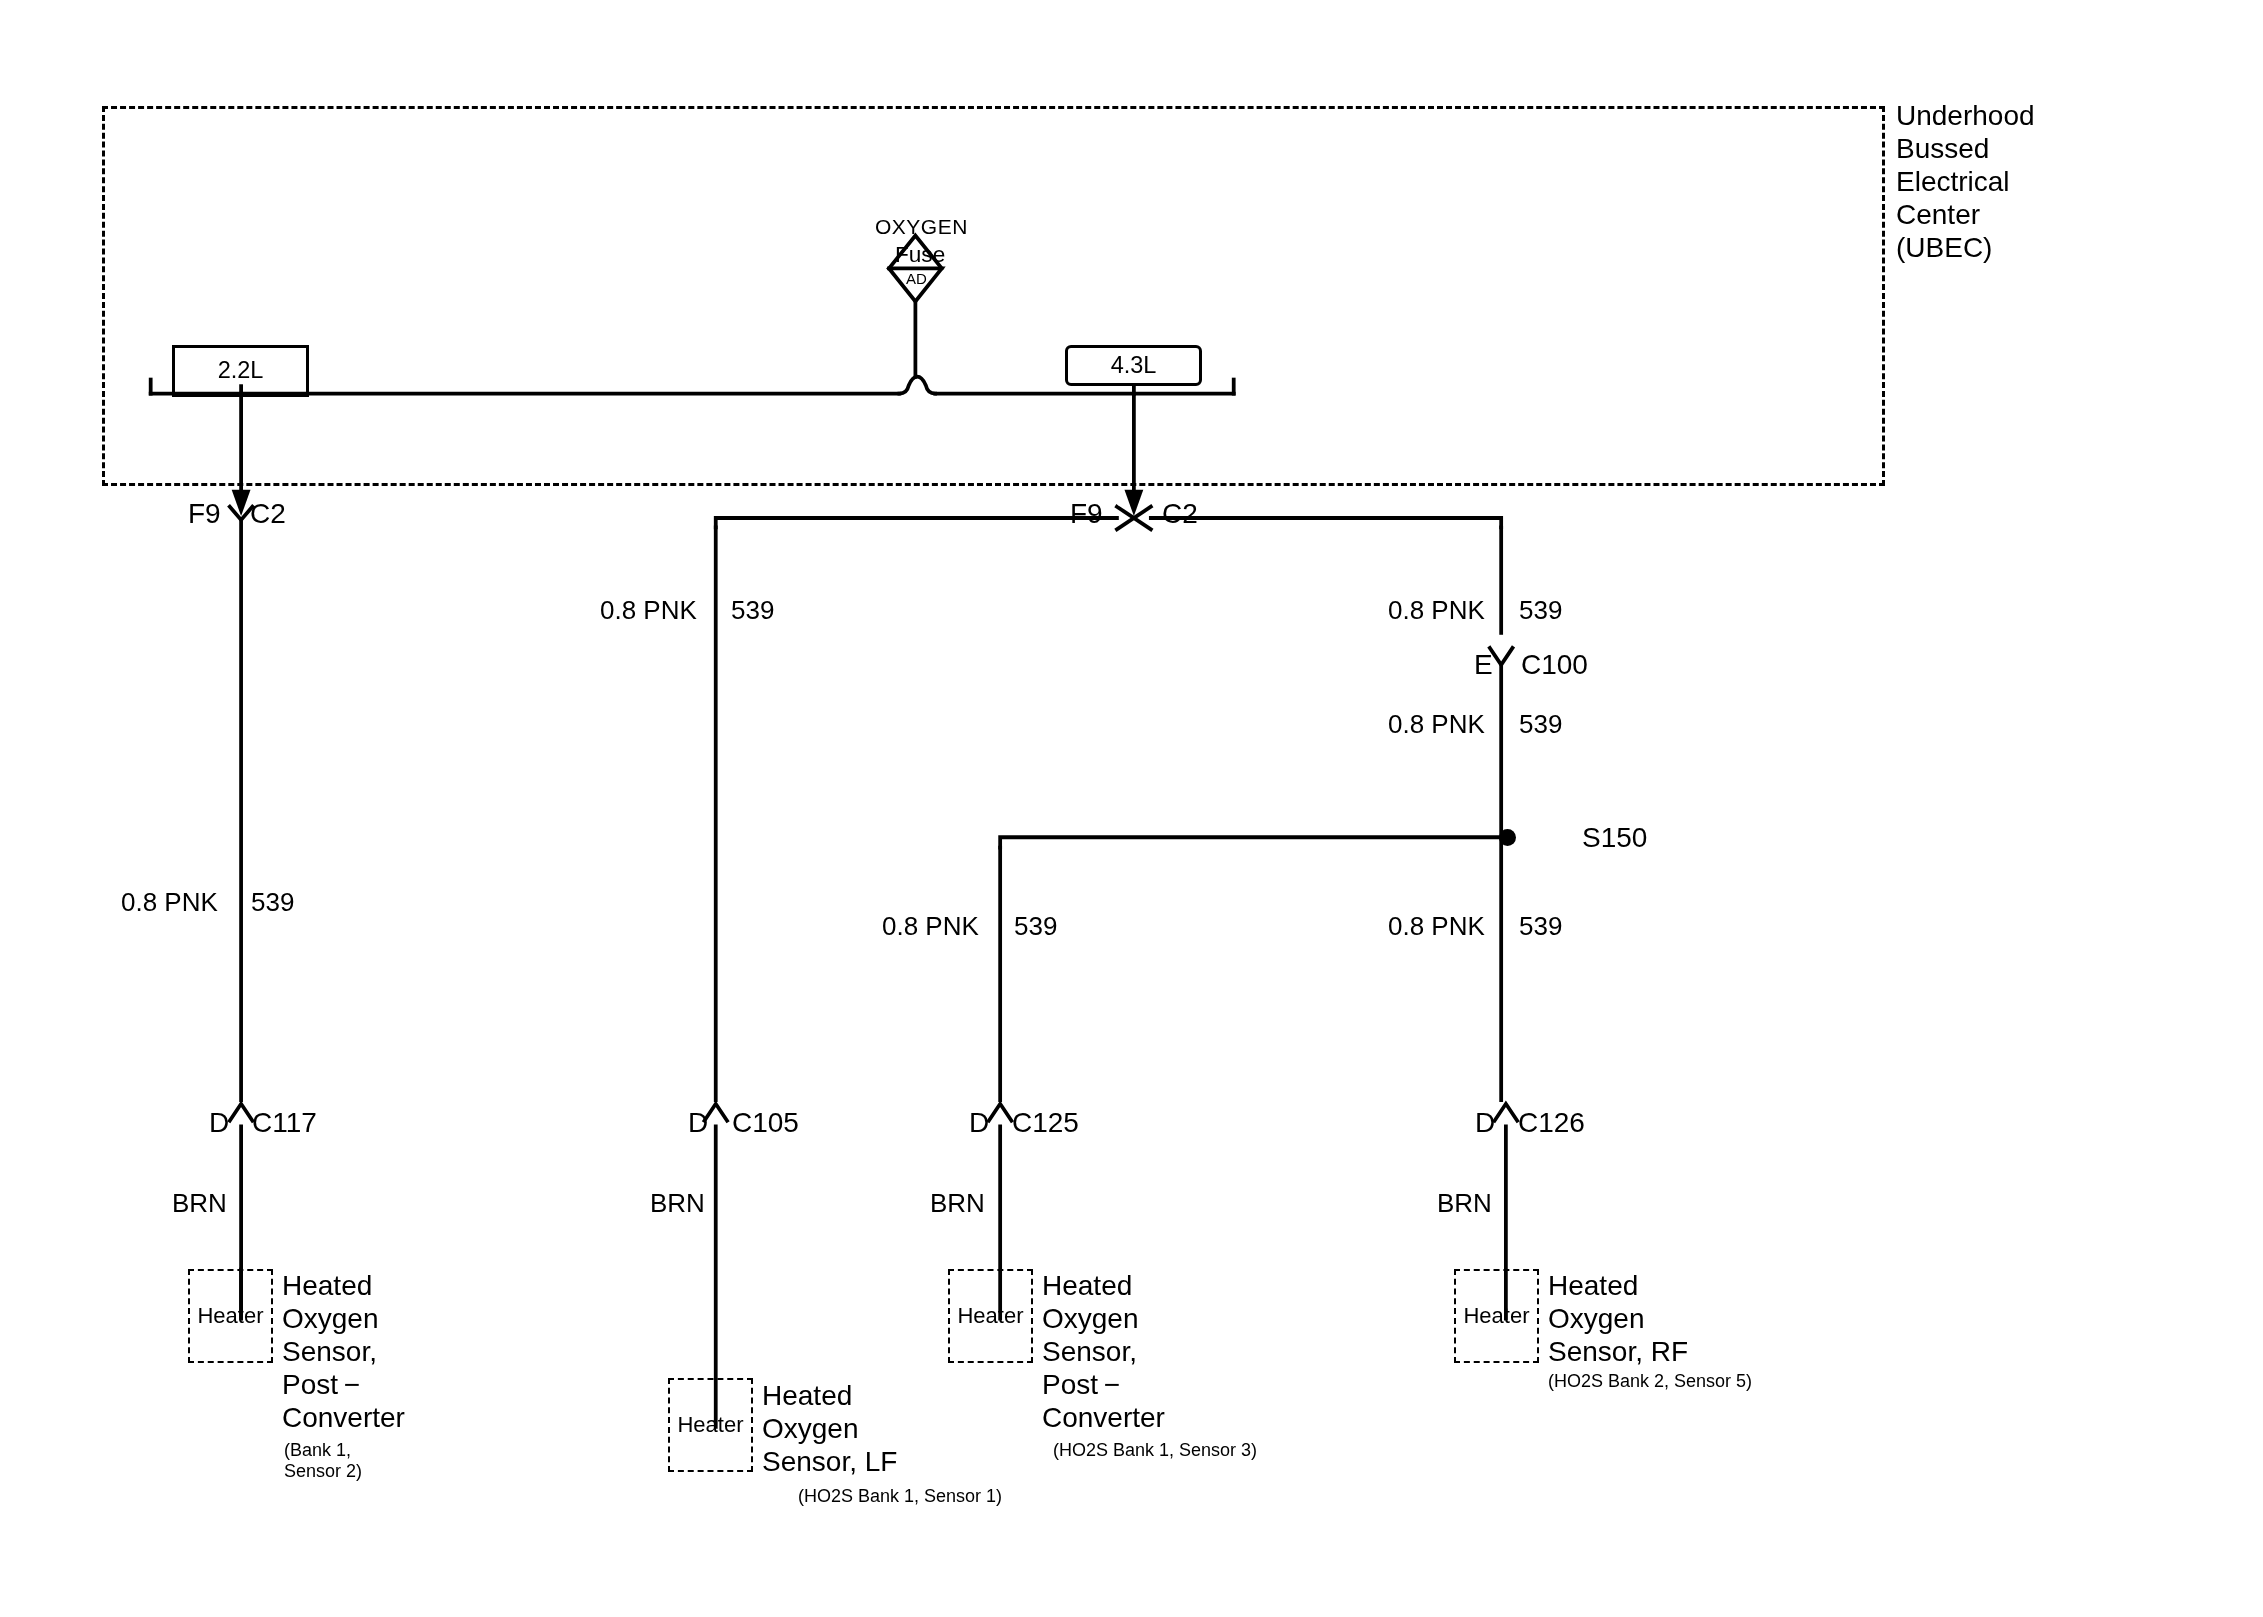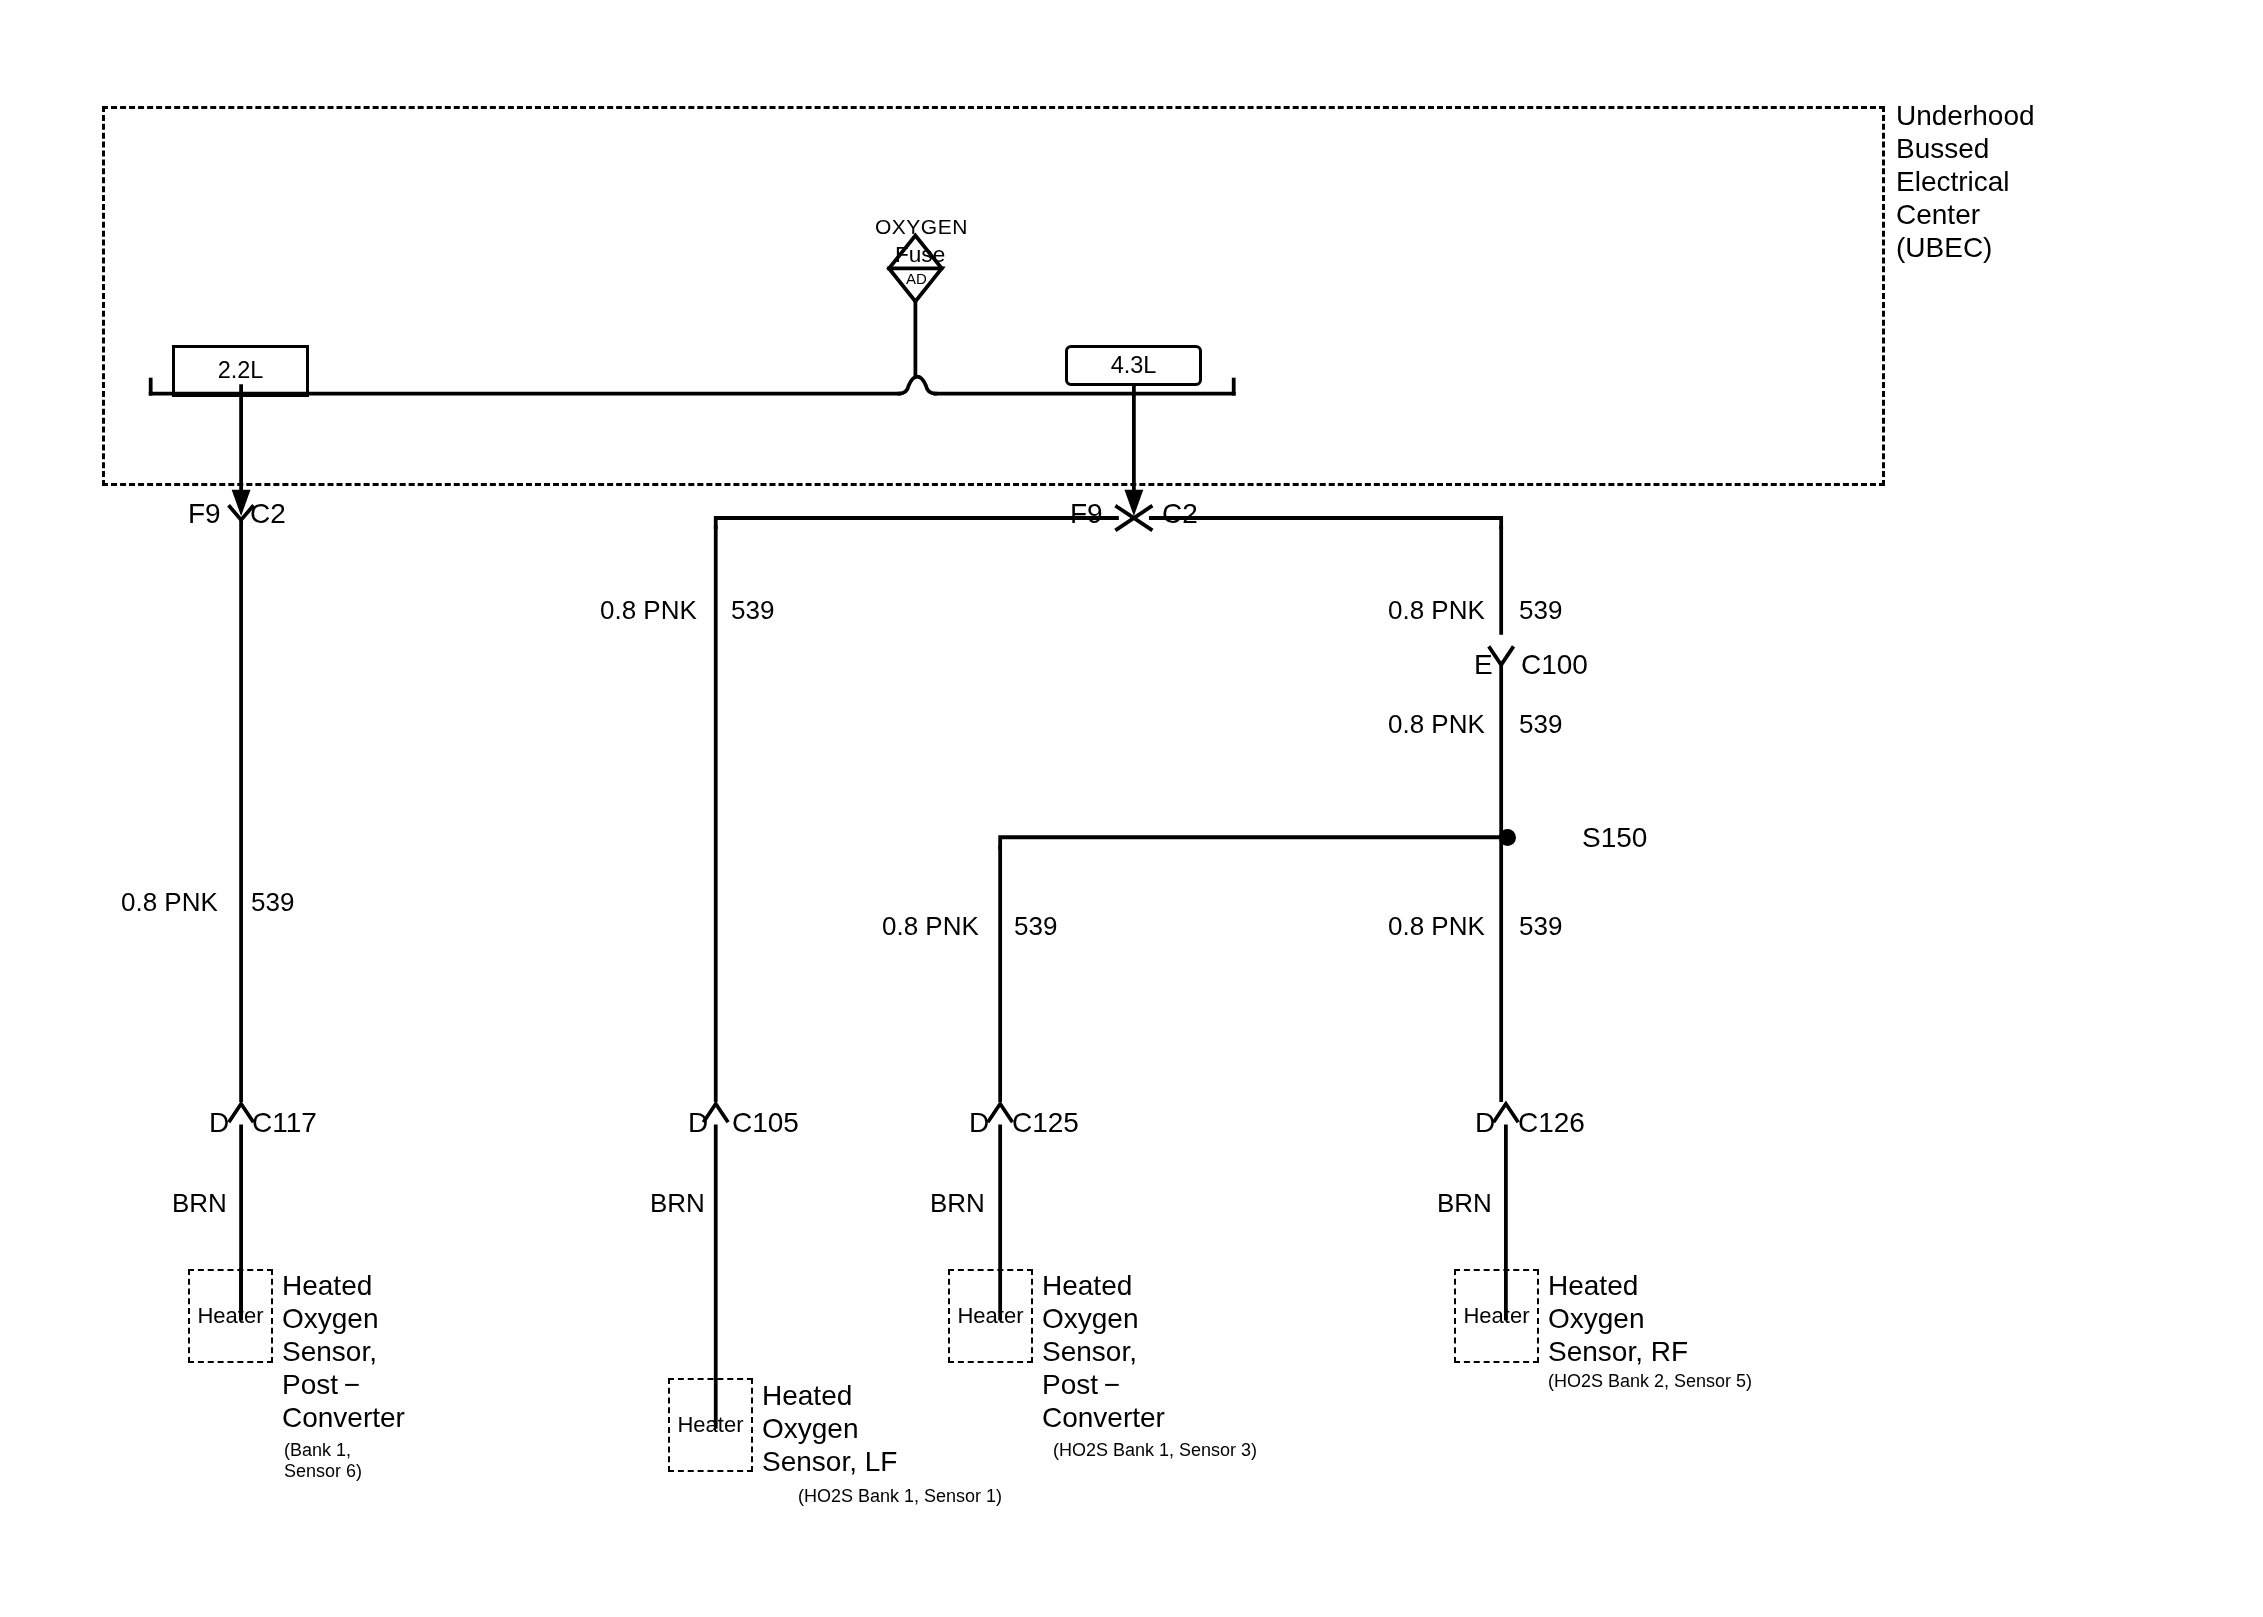--- a/index.html
+++ b/index.html
@@ -142,21 +142,21 @@
 
   <div class="devbox" style="left:188px; top:1269px; width:85px; height:94px;">
     <span class="lbl t-heater" style="position:static;">Heater</span>
   </div>
   <div class="lbl t-dev" style="left:282px; top:1269px;">Heated
 Oxygen
 Sensor,
 Post −
 Converter</div>
   <div class="lbl t-sub" style="left:284px; top:1440px;">(Bank 1,
-Sensor 6)</div>
+Sensor 2)</div>
 
   <div class="devbox" style="left:668px; top:1378px; width:85px; height:94px;">
     <span class="lbl t-heater" style="position:static;">Heater</span>
   </div>
   <div class="lbl t-dev" style="left:762px; top:1379px;">Heated
 Oxygen
 Sensor, LF</div>
   <div class="lbl t-sub" style="left:762px; top:1486px;margin-left:36px;">(HO2S Bank 1, Sensor 1)</div>
 
   <div class="devbox" style="left:948px; top:1269px; width:85px; height:94px;">

